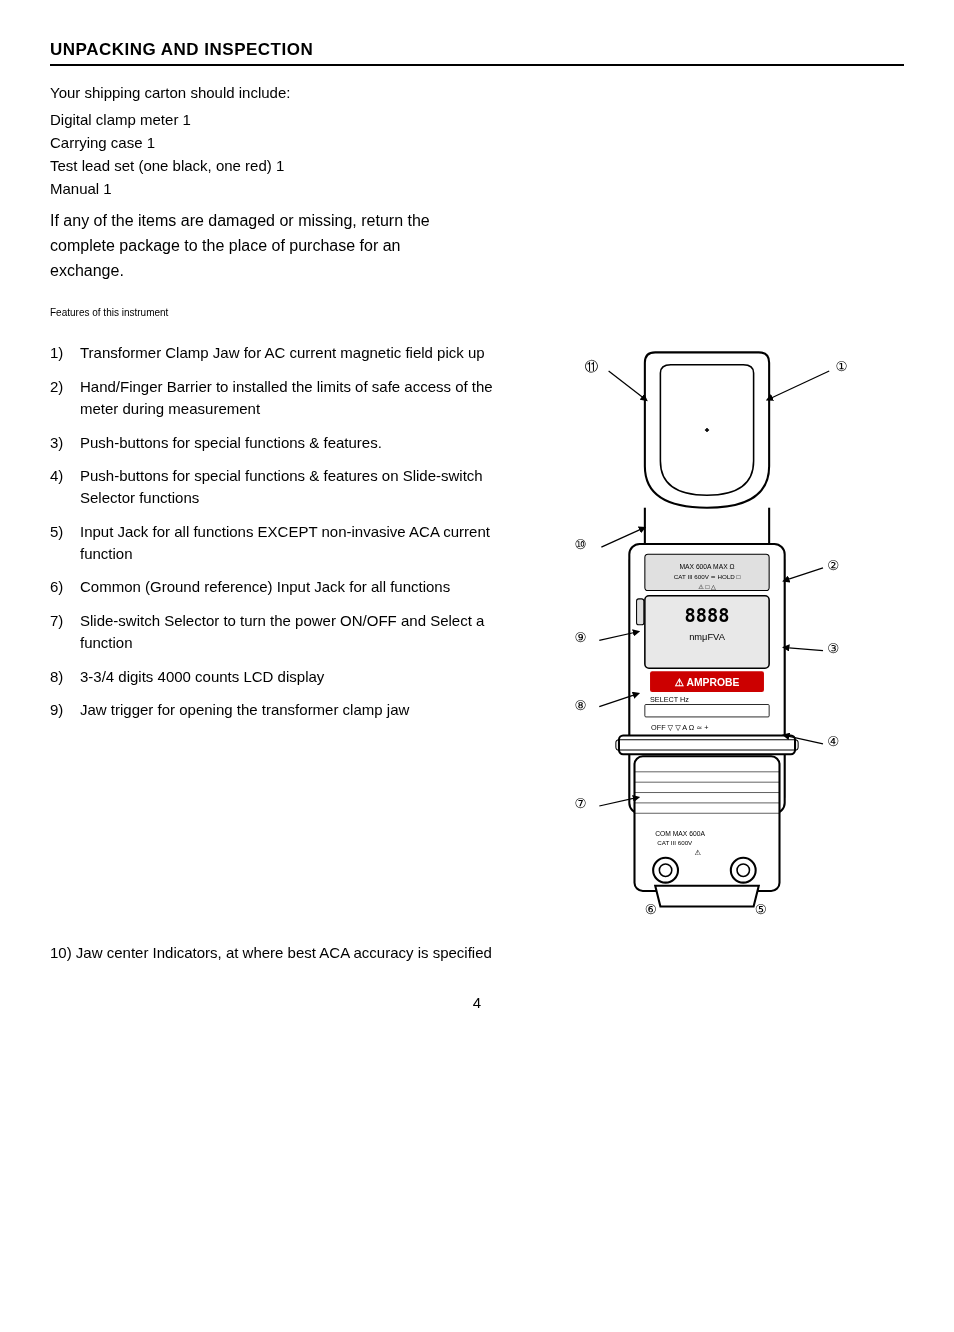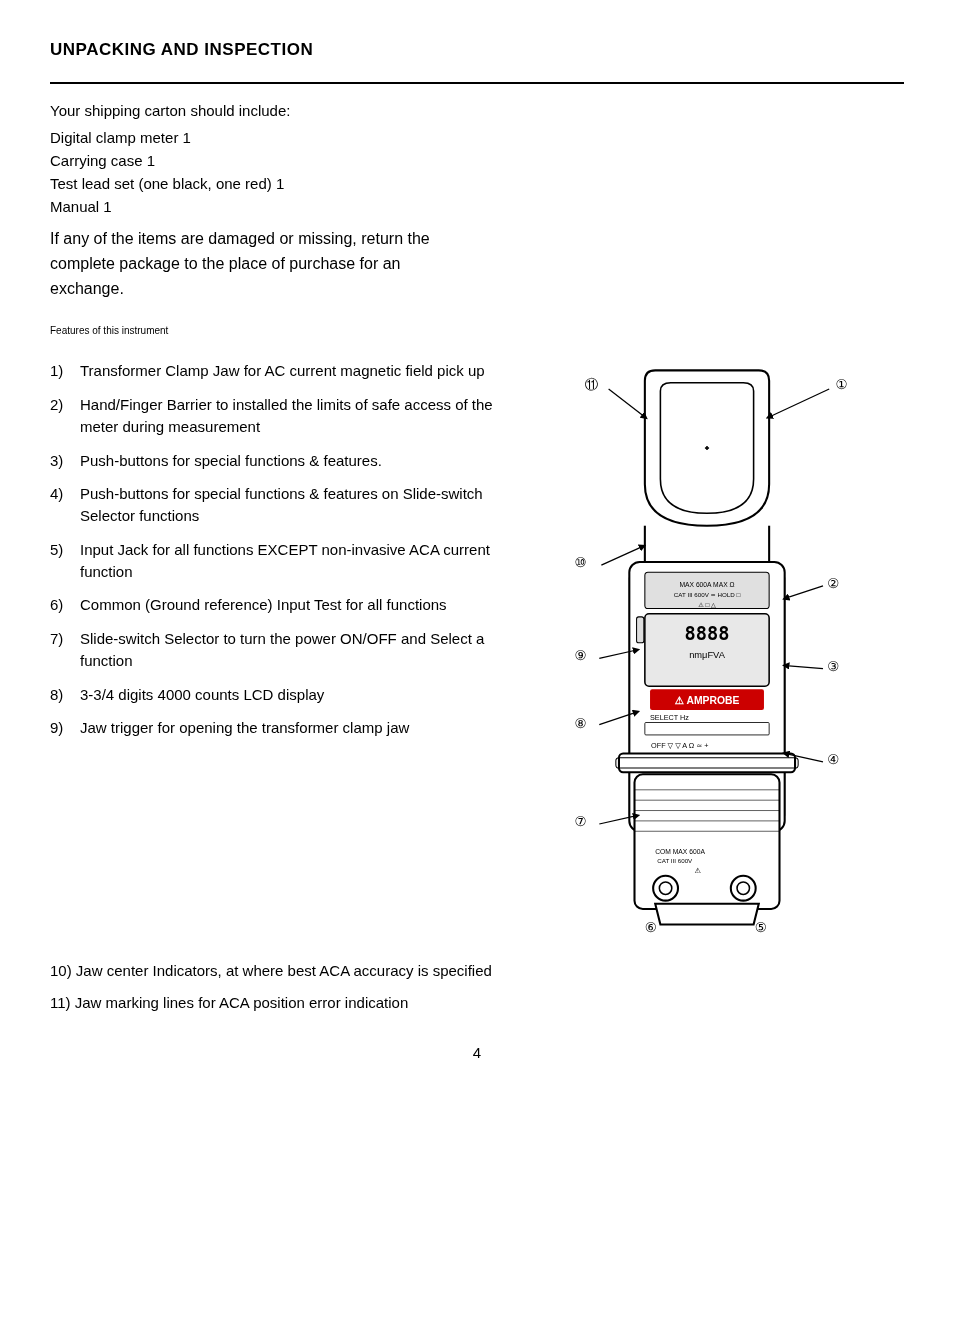--- a/index.html
+++ b/index.html
@@ -9,21 +9,21 @@
       background: #ffffff;
       font-family: Arial, sans-serif;
       font-size: 15px;
       color: #000000;
       padding: 40px 50px;
     }
     .page-title {
       font-weight: bold;
       font-size: 17px;
       border-bottom: 2px solid #000;
-      padding-bottom: 22px;
+      padding-bottom: 4px;
       margin-bottom: 18px;
       letter-spacing: 0.5px;
     }
     .intro-text {
       margin-bottom: 10px;
       font-size: 15px;
     }
     .checklist-item {
       margin-bottom: 6px;
       font-size: 15px;
@@ -127,21 +127,21 @@
       <li>
         <span class="num">4)</span>
         <span class="text">Push-buttons for special functions &amp; features on Slide-switch Selector functions</span>
       </li>
       <li>
         <span class="num">5)</span>
         <span class="text">Input Jack for all functions EXCEPT non-invasive ACA current function</span>
       </li>
       <li>
         <span class="num">6)</span>
-        <span class="text">Common (Ground reference) Input Test for all functions</span>
+        <span class="text">Common (Ground reference) Input Jack for all functions</span>
       </li>
       <li>
         <span class="num">7)</span>
         <span class="text">Slide-switch Selector to turn the power ON/OFF and Select a function</span>
       </li>
       <li>
         <span class="num">8)</span>
         <span class="text">3-3/4 digits 4000 counts LCD display</span>
       </li>
       <li>
@@ -249,18 +249,15 @@
         </marker>
       </defs>
     </svg>
   </div>
 </div>
 
 <div class="bottom-items">
   <div class="bottom-item">
     <span>10)</span>&nbsp;<span>Jaw center Indicators, at where best ACA accuracy is specified</span>
   </div>
-  <div class="bottom-item">
-    <span>11)</span>&nbsp;<span>Jaw marking lines for ACA position error indication</span>
-  </div>
 </div>
 
 <div class="page-number">4</div>
 
 </body></html>

